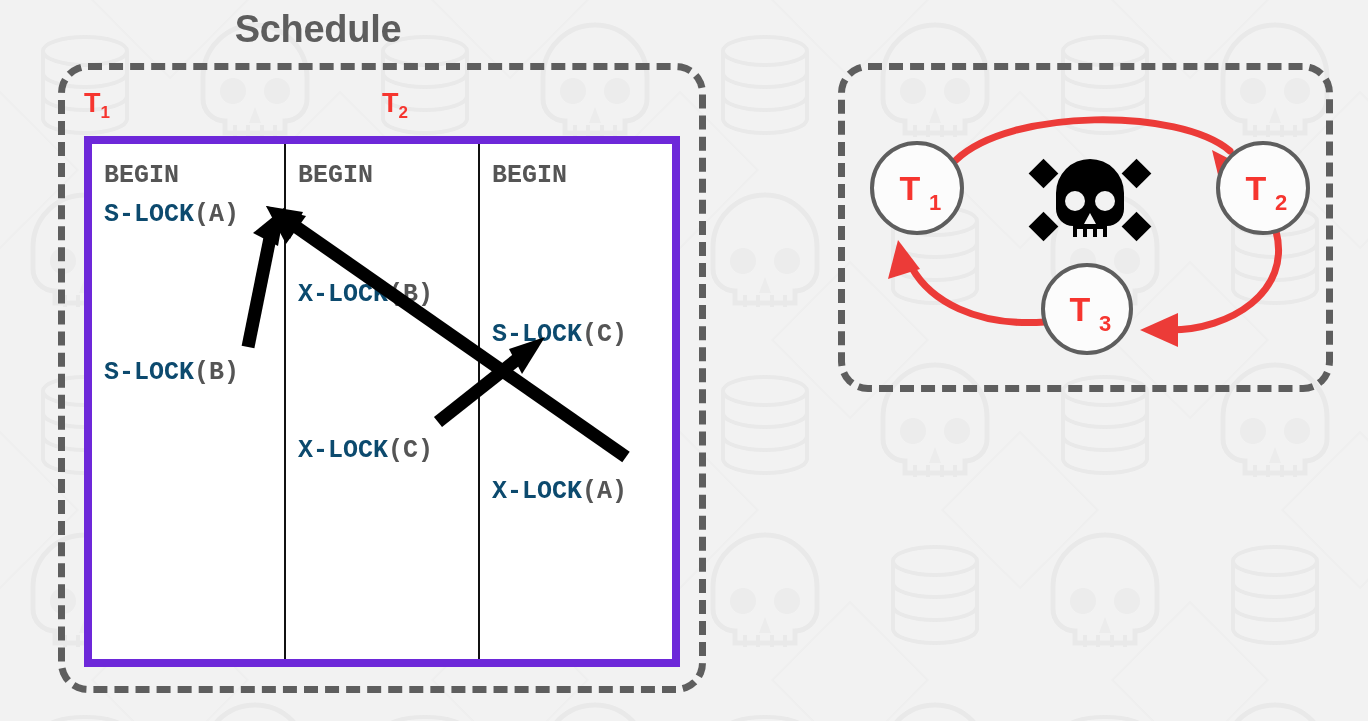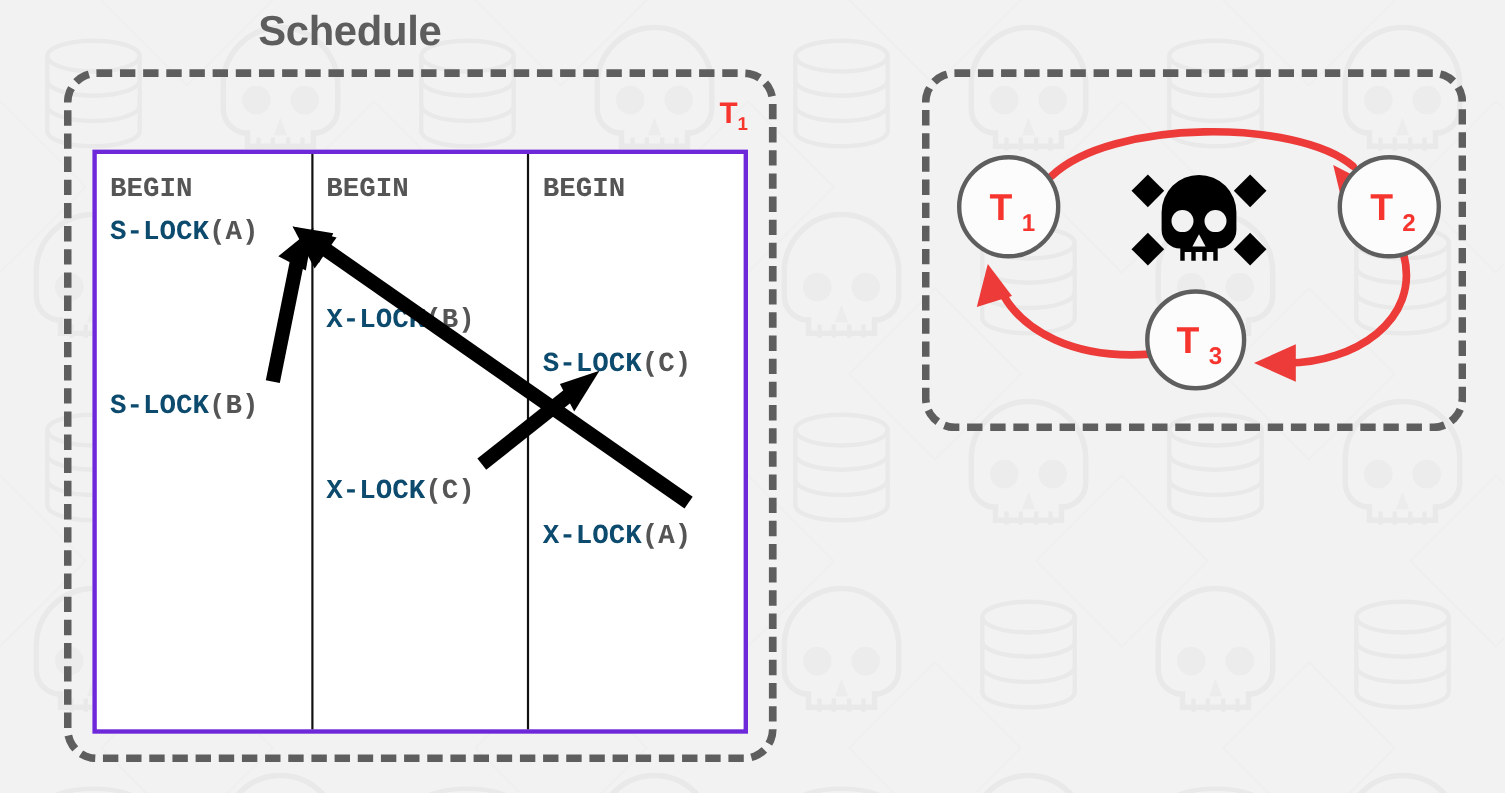--- a/index.html
+++ b/index.html
@@ -25,27 +25,27 @@
     border:7px dashed #5e5e5e;
     border-radius:30px;
     box-sizing:border-box;
   }
   
   #schedule-panel{left:0px;top:0px;width:760px;height:721px;}
   #schedule-title{top:8px;left:-62px;width:760px;font-size:38px;}
   #schedule-box{left:58px;top:63px;width:648px;height:630px;}
   #schedule-headers{position:absolute;left:84px;top:88px;width:596px;height:40px;display:flex;}
   #schedule-headers .col-head{
-    flex:1 1 0;text-align:right;color:#f6352f;font-weight:bold;
+    flex:1 1 0;text-align:left;color:#f6352f;font-weight:bold;
     font-size:27px;font-family:"Liberation Sans",sans-serif;
   }
   #schedule-headers .col-head sub{font-size:17px;}
   #schedule-table{
     position:absolute;left:84px;top:136px;width:596px;height:531px;
-    box-sizing:border-box;border:4px solid #6d28d9;background:#fff;display:flex;
+    box-sizing:border-box;border:8px solid #6d28d9;background:#fff;display:flex;
   }
   .txn-col{
     flex:1 1 0;position:relative;box-sizing:border-box;
     border-right:2px solid #111;
   }
   .txn-col:last-child{border-right:none;}
   .op{
     position:absolute;left:12px;white-space:nowrap;
     font-family:"Liberation Mono",monospace;font-size:25px;font-weight:bold;
     line-height:1;
@@ -114,20 +114,23 @@
 <div class="panel" id="schedule-panel">
 
   <div class="panel-title" id="schedule-title">Schedule</div>
 
   <div class="dashed-box" id="schedule-box"></div>
 
   <div id="schedule-headers">
     <div class="col-head">
       <span>T</span><sub>1</sub>
     </div>
+    <div class="col-head">
+      <span>T</span><sub>2</sub>
+    </div>
   </div>
 
   <div id="schedule-table">
 
     <div class="txn-col">
       <div class="op begin" style="top:19px">
         <span class="kwb">BEGIN</span>
       </div>
       <div class="op" style="top:58px">
         <span class="kw">S-LOCK</span><span class="arg">(A)</span>

